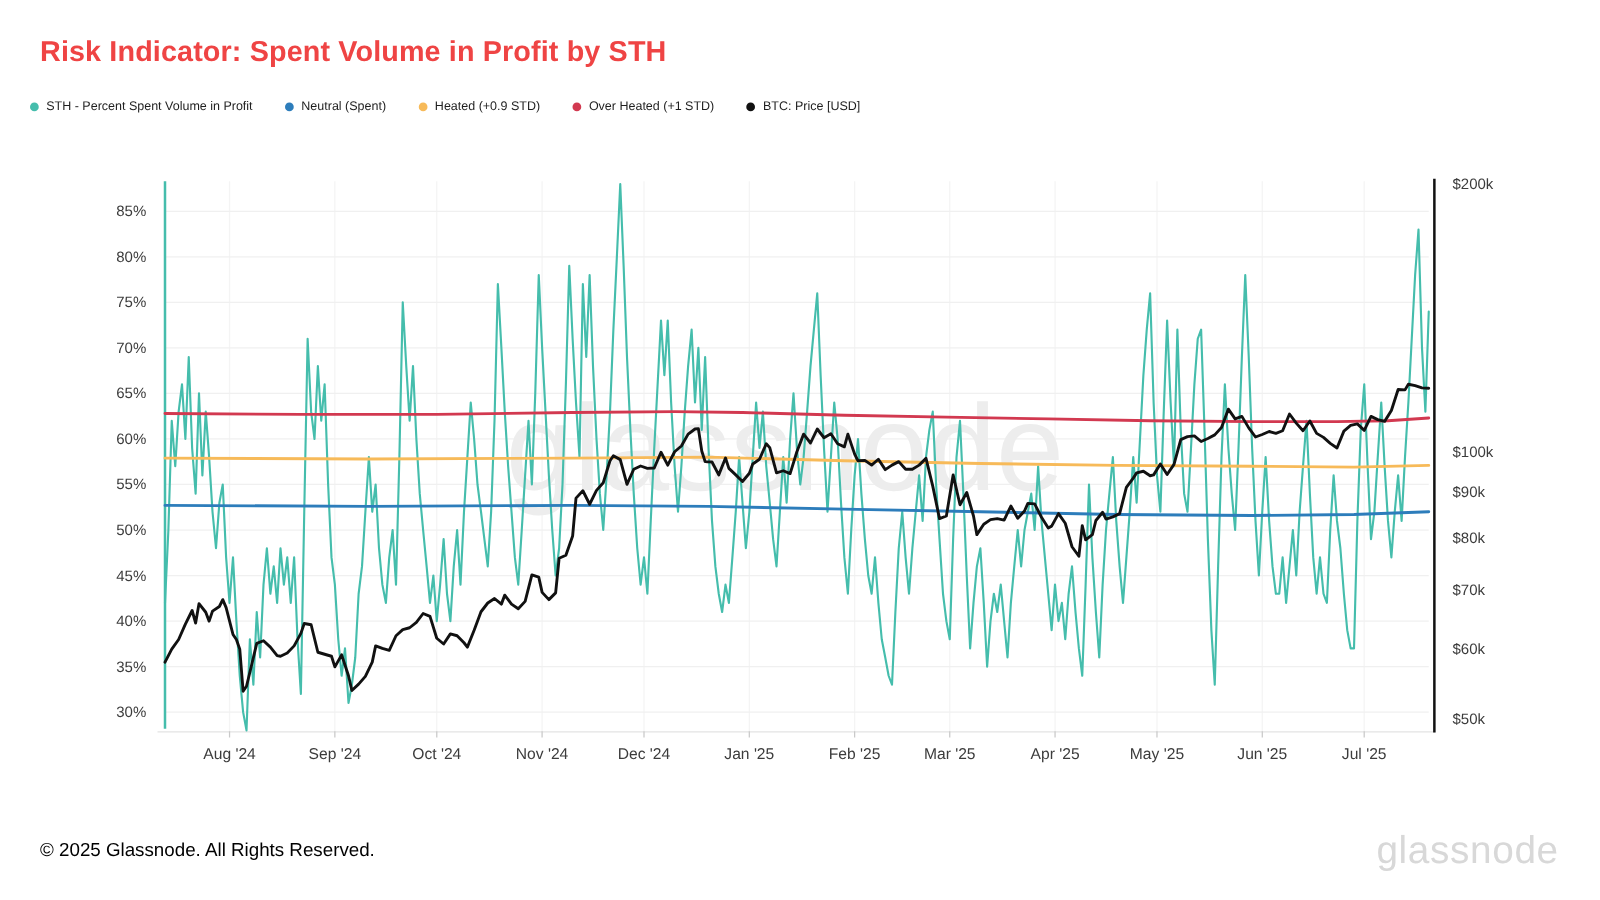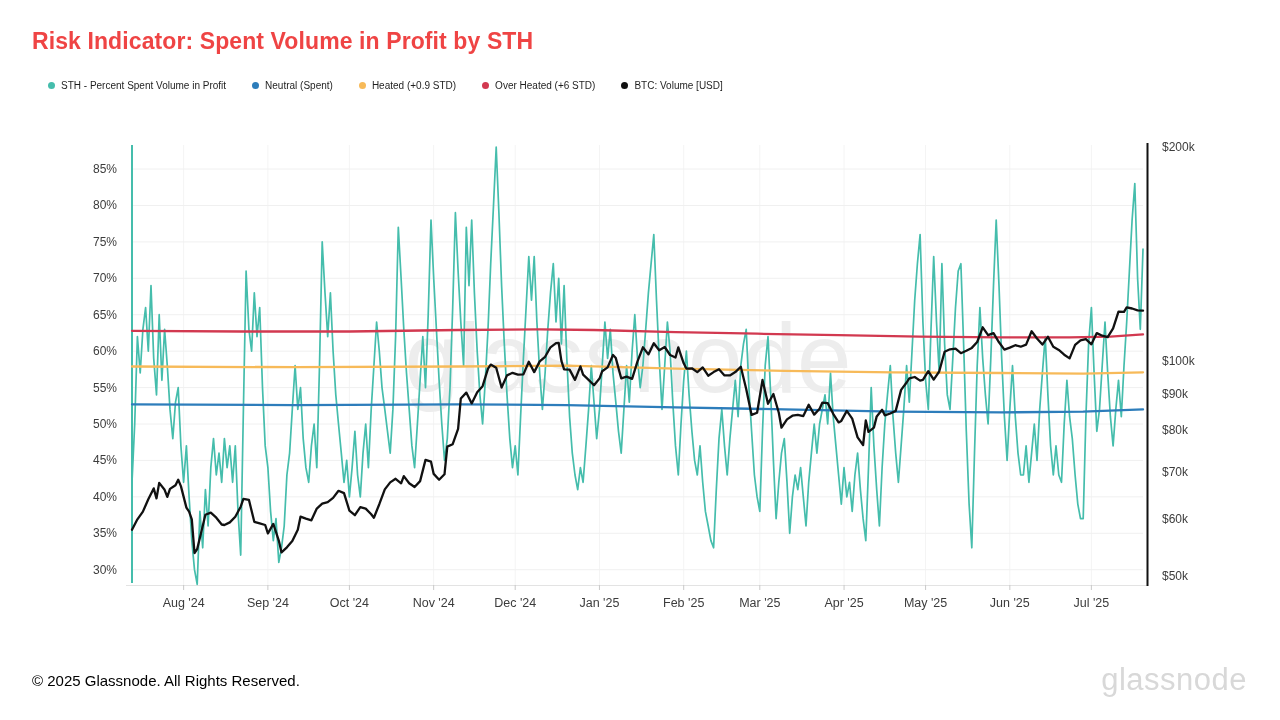--- a/index.html
+++ b/index.html
@@ -1,20 +1,20 @@
 <!DOCTYPE html>
 <html><head>
 <meta charset="utf-8">
 <style>
   * { margin: 0; padding: 0; box-sizing: border-box; }
   html, body { width: 1280px; height: 720px; background: #ffffff; overflow: hidden; position: relative;
     font-family: "Liberation Sans", sans-serif; }
   .page-title { position: absolute; left: 32px; top: 28px; font-size: 23px; font-weight: 600;
     color: #ef4444; letter-spacing: 0.1px; }
-  .legend { position: absolute; left: 48px; top: 80px; display: flex; align-items: center; gap: 26px; }
+  .legend { position: absolute; left: 24px; top: 80px; display: flex; align-items: center; gap: 26px; }
   .legend-item { display: flex; align-items: center; gap: 6px; cursor: pointer; }
   .legend-dot { width: 7px; height: 7px; border-radius: 50%; display: inline-block; }
   .legend-label { font-size: 10px; color: #1f1f1f; }
   #chart { position: absolute; left: 0; top: 0; }
   svg text { font-family: "Liberation Sans", sans-serif; }
   .footer-copy { position: absolute; left: 32px; top: 672px; font-size: 15px; color: #000000; }
   .footer-logo { position: absolute; right: 33px; top: 662px; font-size: 31px; font-weight: 500;
     color: #d8d8d8; letter-spacing: 0.5px; }
 </style>
 </head>
@@ -29,25 +29,25 @@
     <span class="legend-item">
       <span class="legend-dot" style="background: rgb(45, 125, 187);"></span>
       <span class="legend-label">Neutral (Spent)</span>
     </span>
     <span class="legend-item">
       <span class="legend-dot" style="background: rgb(247, 186, 89);"></span>
       <span class="legend-label">Heated (+0.9 STD)</span>
     </span>
     <span class="legend-item">
       <span class="legend-dot" style="background: rgb(210, 57, 80);"></span>
-      <span class="legend-label">Over Heated (+6 STD)</span>
+      <span class="legend-label">Over Heated (+1 STD)</span>
     </span>
     <span class="legend-item">
       <span class="legend-dot" style="background: rgb(17, 17, 17);"></span>
-      <span class="legend-label">BTC: Volume [USD]</span>
+      <span class="legend-label">BTC: Price [USD]</span>
     </span>
   </div>
 <svg id="chart" width="1280" height="720">
     <line x1="183.63709677419354" y1="145" x2="183.63709677419354" y2="585" stroke="#f4f4f4" stroke-width="1"></line>
     <line x1="267.88709677419354" y1="145" x2="267.88709677419354" y2="585" stroke="#f4f4f4" stroke-width="1"></line>
     <line x1="349.4193548387097" y1="145" x2="349.4193548387097" y2="585" stroke="#f4f4f4" stroke-width="1"></line>
     <line x1="433.6693548387097" y1="145" x2="433.6693548387097" y2="585" stroke="#f4f4f4" stroke-width="1"></line>
     <line x1="515.2016129032259" y1="145" x2="515.2016129032259" y2="585" stroke="#f4f4f4" stroke-width="1"></line>
     <line x1="599.4516129032259" y1="145" x2="599.4516129032259" y2="585" stroke="#f4f4f4" stroke-width="1"></line>
     <line x1="683.7016129032257" y1="145" x2="683.7016129032257" y2="585" stroke="#f4f4f4" stroke-width="1"></line>

